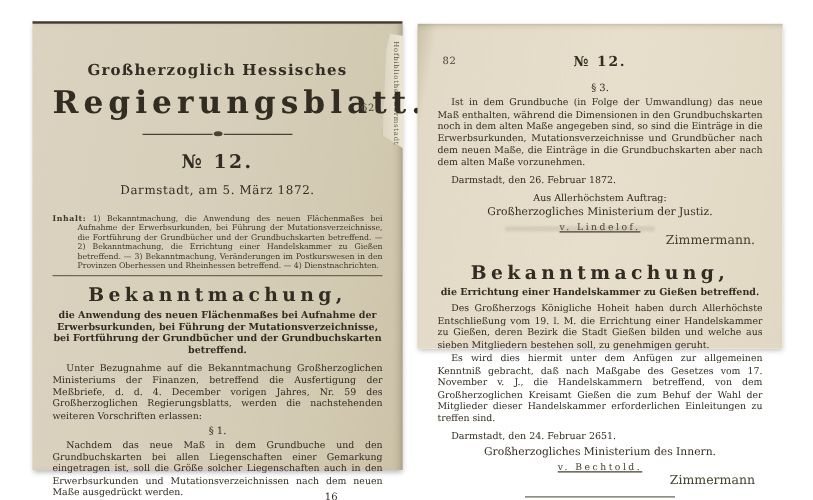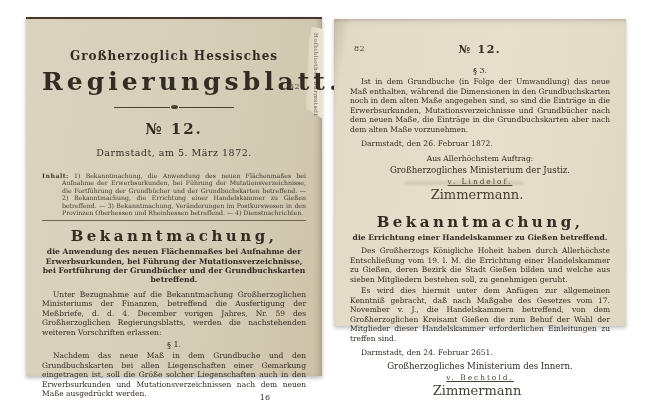--- a/index.html
+++ b/index.html
@@ -9,35 +9,35 @@
 
   
   .page{position:absolute;color:#332c22;}
   .page-left{
     left:26px;top:17px;width:296px;height:357px;
     background:linear-gradient(100deg,#dbd3bf 0%,#d7cfba 45%,#d2c9b1 80%,#ccc2a8 100%);
     border-top:2px solid #433a2c;
     box-shadow:0 2px 4px rgba(0,0,0,.28), inset -6px 0 8px -6px rgba(60,50,30,.45);
   }
   .page-right{
-    left:334px;top:19px;width:292px;height:307px;
+    left:334px;top:19px;width:292px;height:260px;
     background:linear-gradient(100deg,#c9bfa5 0%,#e2dac6 5%,#e7dfcc 50%,#e1d8c3 100%);
     box-shadow:0 2px 4px rgba(0,0,0,.25), inset 0 4px 6px -5px rgba(60,50,30,.5);
   }
   .inner{position:relative;height:100%;padding:0 16px;box-sizing:border-box;}
   .body-txt{font-size:7.5px;line-height:9.5px;text-align:justify;margin:0;}
   .indent{text-indent:11px;}
   .pgnum{position:absolute;font-size:8px;letter-spacing:.5px;color:#4a4233;}
   .sec-label{font-size:8px;text-align:center;margin:3px 0 2px;}
   .notice-title{font-size:15px;font-weight:bold;letter-spacing:3.5px;text-align:center;margin:0;}
   .notice-sub{font-size:7.6px;font-weight:bold;line-height:9.3px;text-align:center;margin:2px 0 0;}
   .dateline{font-size:7.6px;margin:5px 0 0;text-indent:11px;}
   .sig-min{font-size:8.6px;text-align:center;margin:2px 0 0;}
   .sig-name{font-size:7.4px;text-align:center;letter-spacing:2px;margin:2px 0 0;color:#45402f;text-decoration:underline;}
-  .countersig{font-size:13px;text-align:center;margin:1px 6px 0 0;color:#45402f;}
+  .countersig{font-size:10px;text-align:right;margin:1px 6px 0 0;color:#45402f;}
 
   
   .masthead-small{font-size:12px;font-weight:bold;letter-spacing:1px;text-align:center;margin:30px 0 0;}
   .masthead-big{font-size:25px;font-weight:bold;letter-spacing:4px;text-align:center;margin:4px 0 0;}
   .ornament{display:flex;align-items:center;justify-content:center;margin:9px auto 0;width:120px;}
   .ornament .bar{flex:1;height:1px;background:#4a4233;}
   .ornament .knot{width:7px;height:4px;background:#4a4233;border-radius:50%;margin:0 1px;}
   .issue-big{font-size:15px;font-weight:bold;letter-spacing:2px;text-align:center;margin:11px 0 0;}
   .date-big{font-size:9.5px;letter-spacing:.5px;text-align:center;margin:9px 0 0;}
   .inhalt{font-size:6.2px;line-height:7.4px;text-align:justify;margin:14px 0 0;

